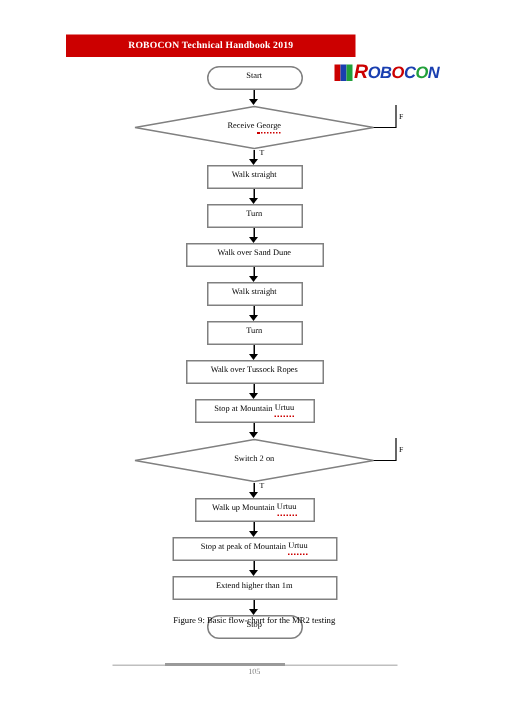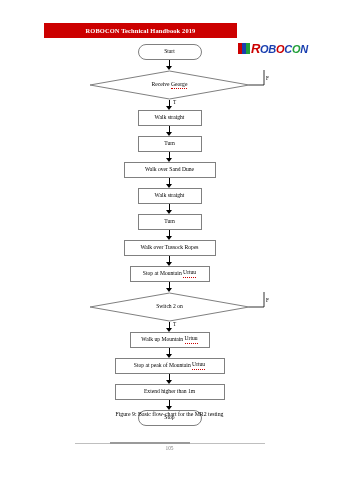--- a/index.html
+++ b/index.html
@@ -44,21 +44,21 @@
   .header-banner-text {
     color: #ffffff;
     font-size: 6.4px;
     font-weight: bold;
     letter-spacing: 0.15px;
     white-space: nowrap;
     font-family: "Liberation Serif", "DejaVu Serif", serif;
   }
   .logo {
     position: absolute;
-    left: 238px;
+    left: 223px;
     top: 20px;
     height: 17px;
     display: flex;
     align-items: center;
   }
   .logo-bars {
     display: flex;
     height: 11px;
     margin-right: 1px;
   }

